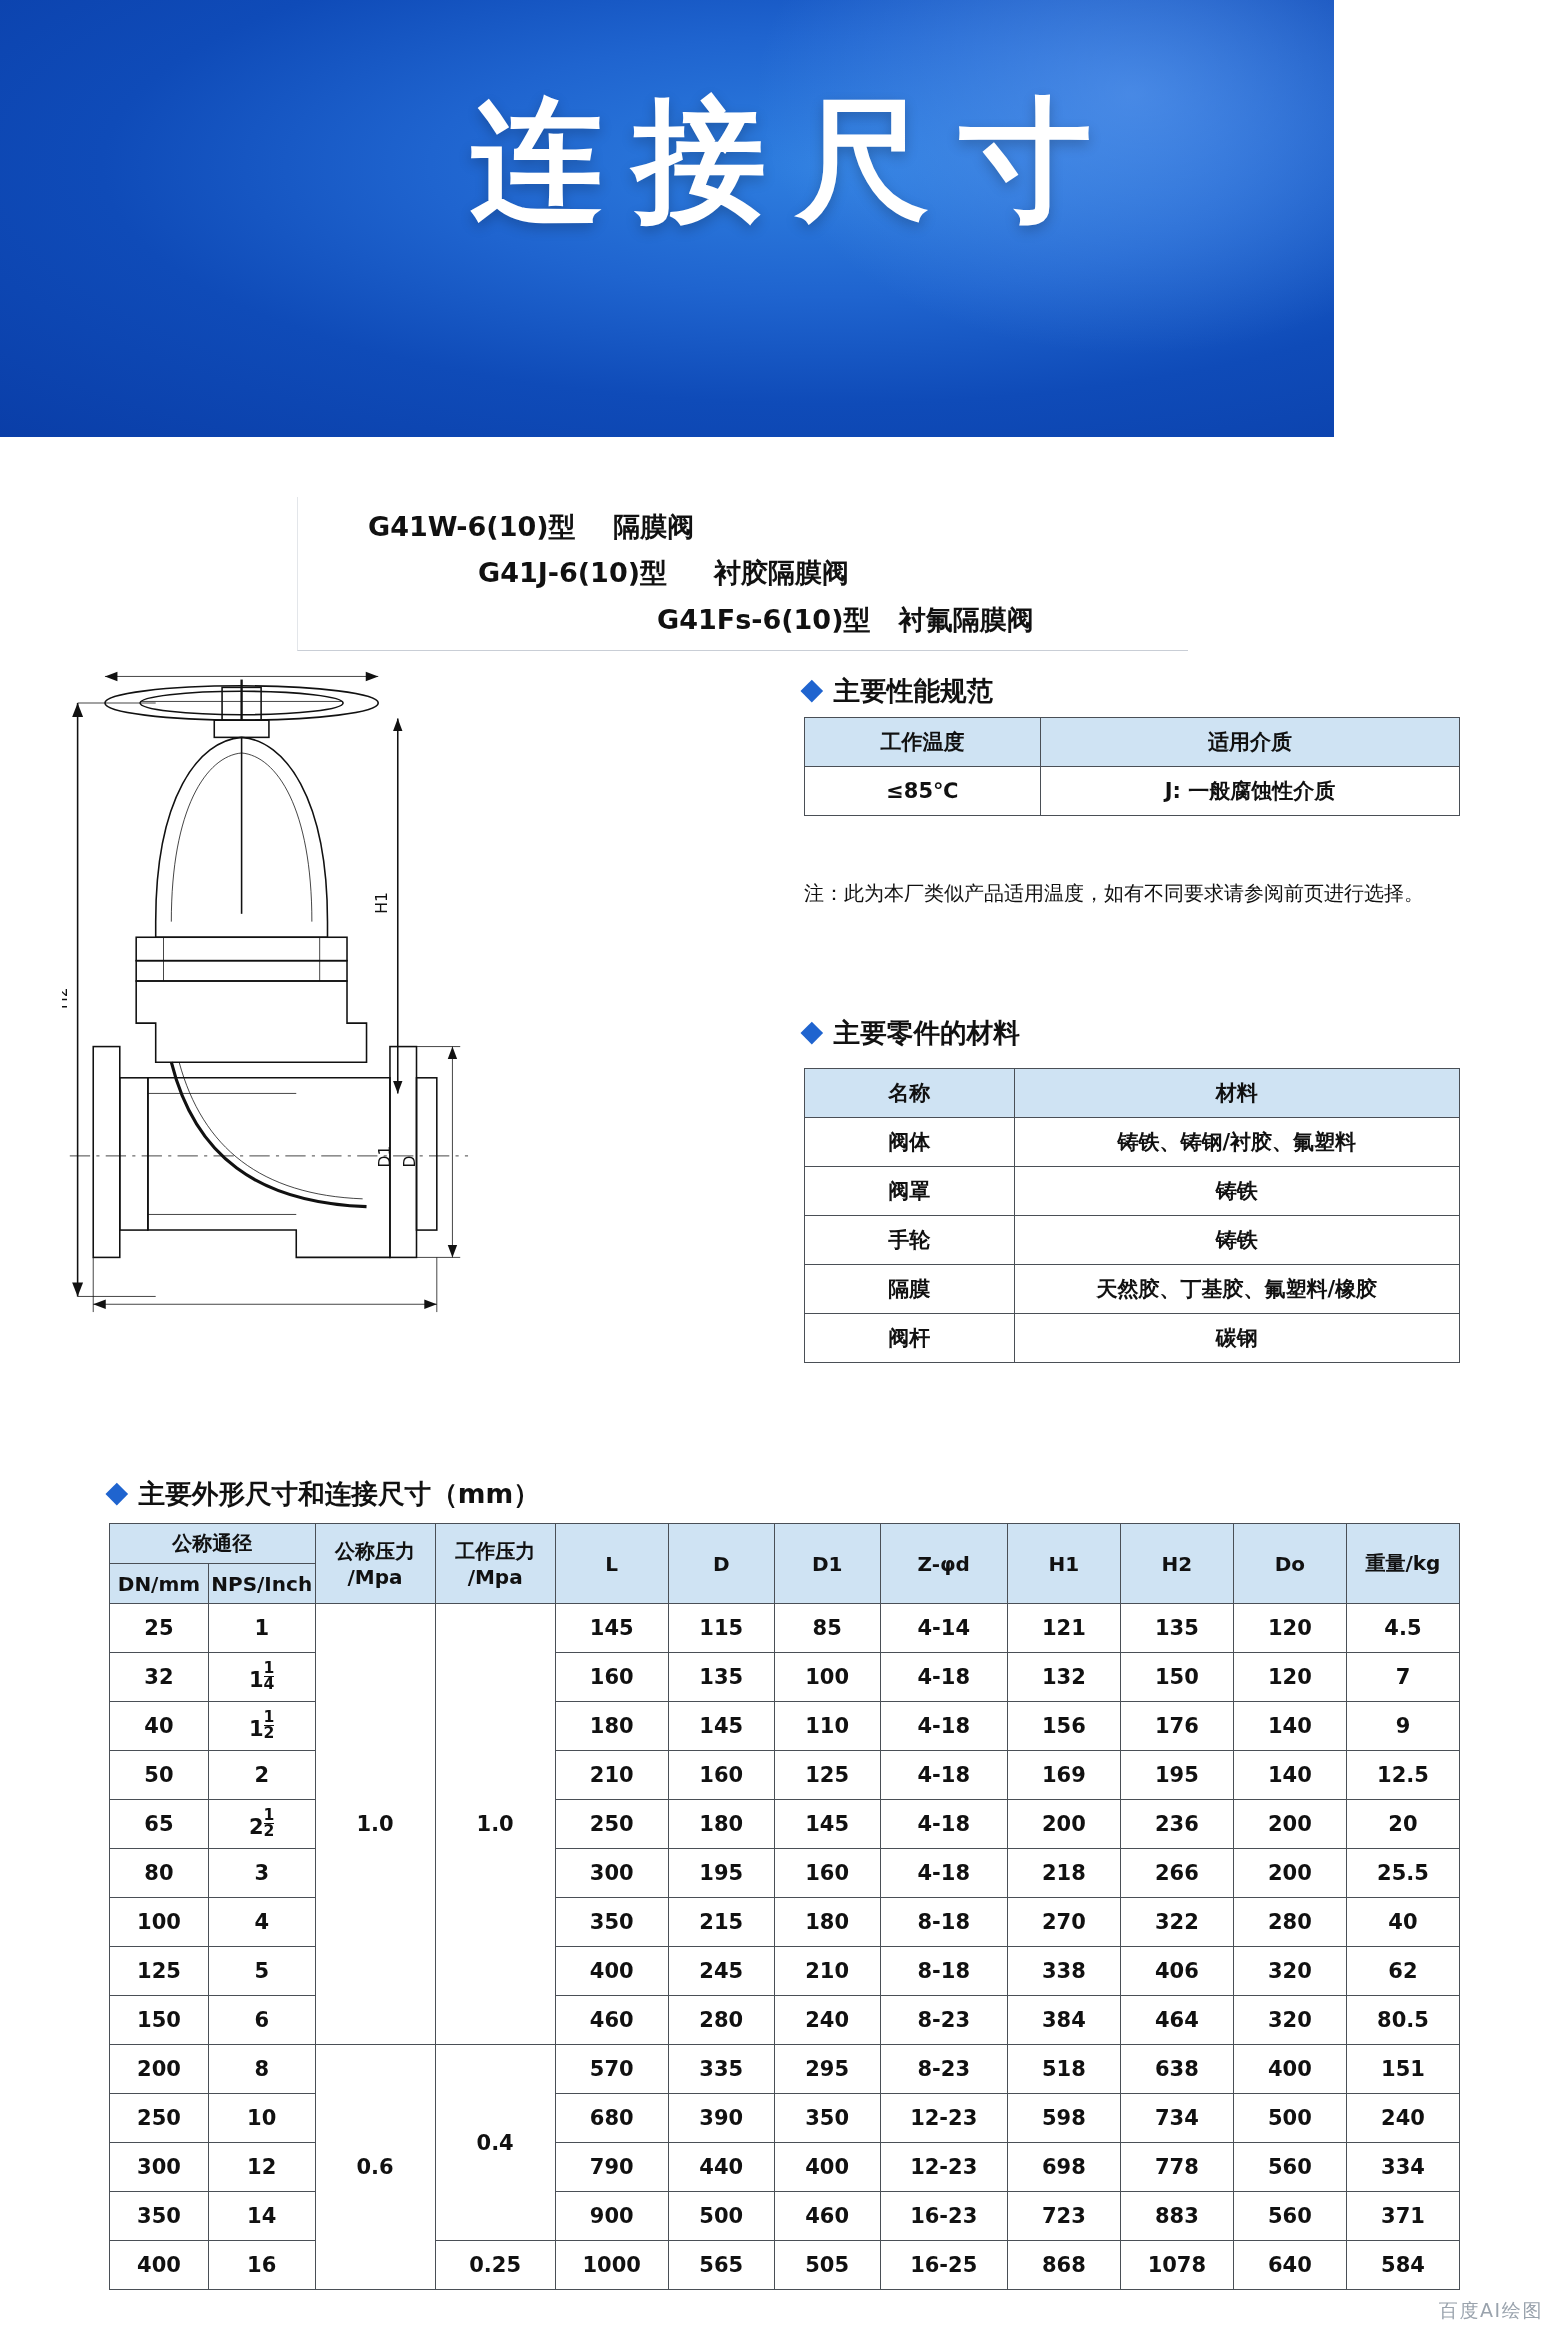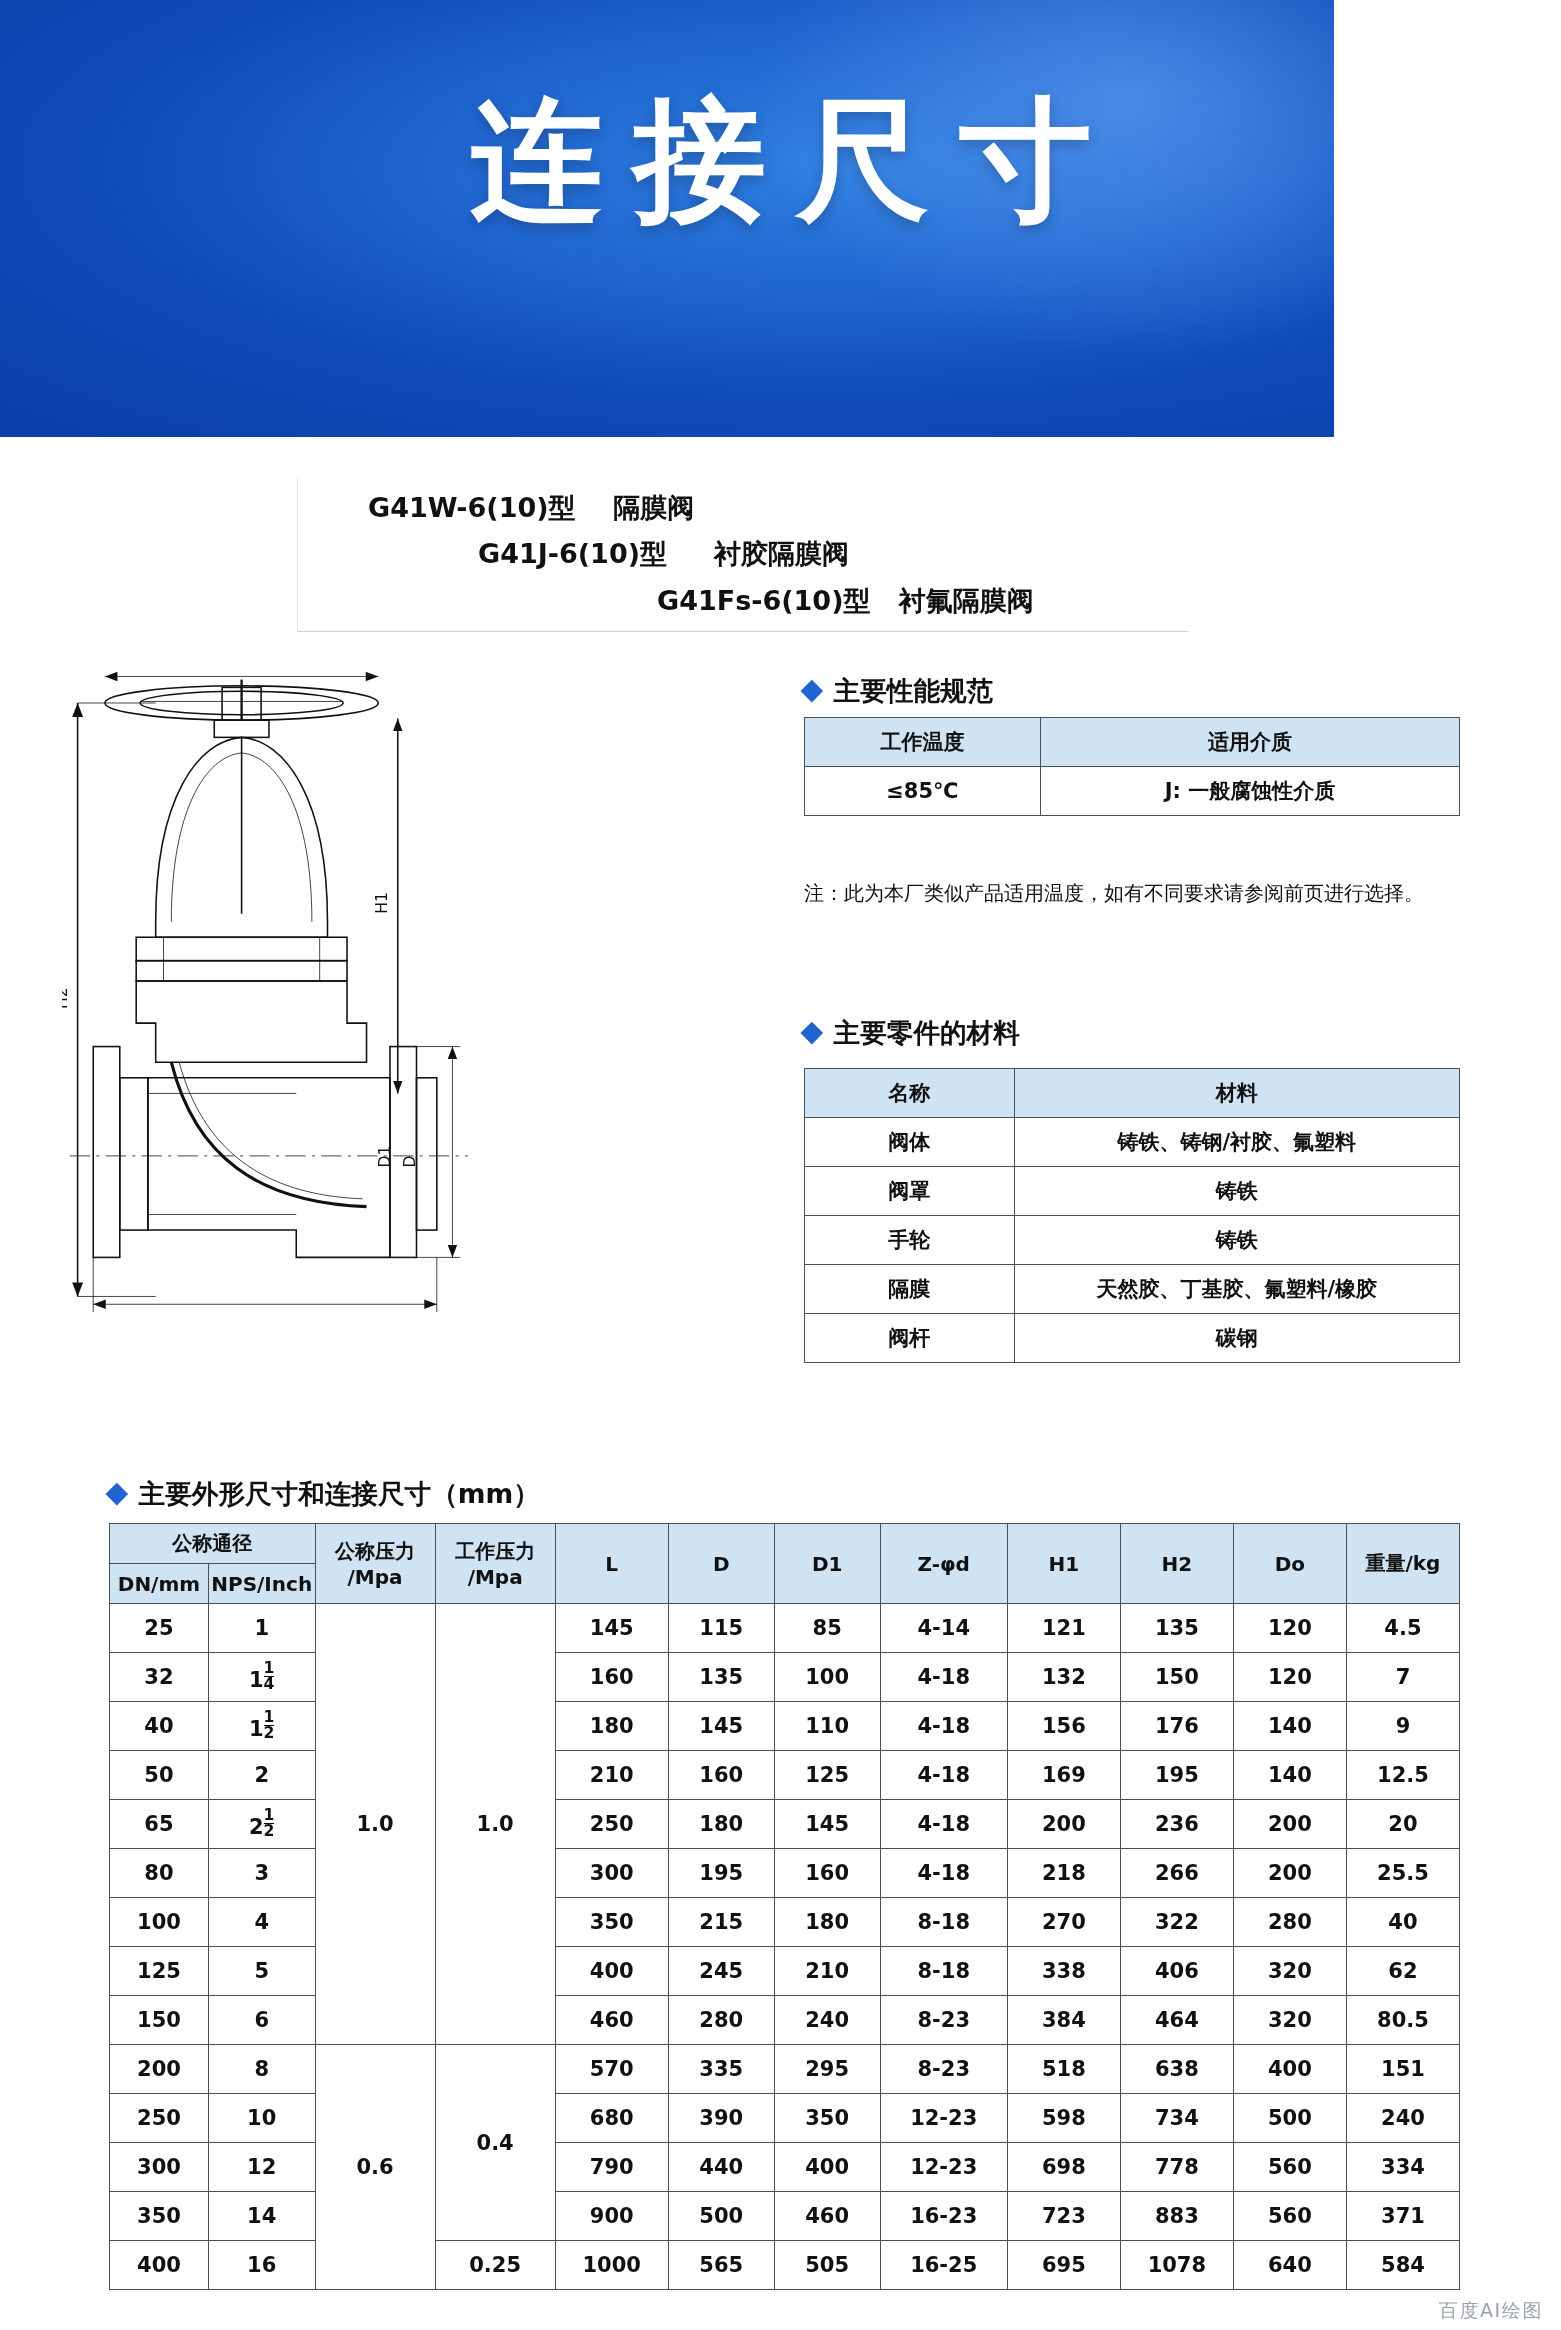--- a/index.html
+++ b/index.html
@@ -43,21 +43,21 @@
     text-indent: 30px;
     line-height: 1.0;
     text-shadow: 0 4.7px 12.5px rgba(0,0,0,0.22);
     font-family: "DejaVu Sans", sans-serif;
   }
 
   
   .model-block {
     position: absolute;
     left: 297px;
-    top: 478px;
+    top: 497px;
     width: 890px;
     height: 153px;
     background: #ffffff;
     border-bottom: 1.6px solid #c9ced6;
     border-left: 0.8px solid #e3e6ea;
   }
   .model-line {
     font-size: 27px;
     font-weight: bold;
     color: #111;
@@ -524,21 +524,21 @@
       </tr>
 
       <tr>
         <td>400</td>
         <td>16</td>
         <td>0.25</td>
         <td>1000</td>
         <td>565</td>
         <td>505</td>
         <td>16-25</td>
-        <td>695</td>
+        <td>868</td>
         <td>1078</td>
         <td>640</td>
         <td>584</td>
       </tr>
     </tbody>
   </table>
 </div>
 
 <div class="watermark">百度AI绘图</div>
 

